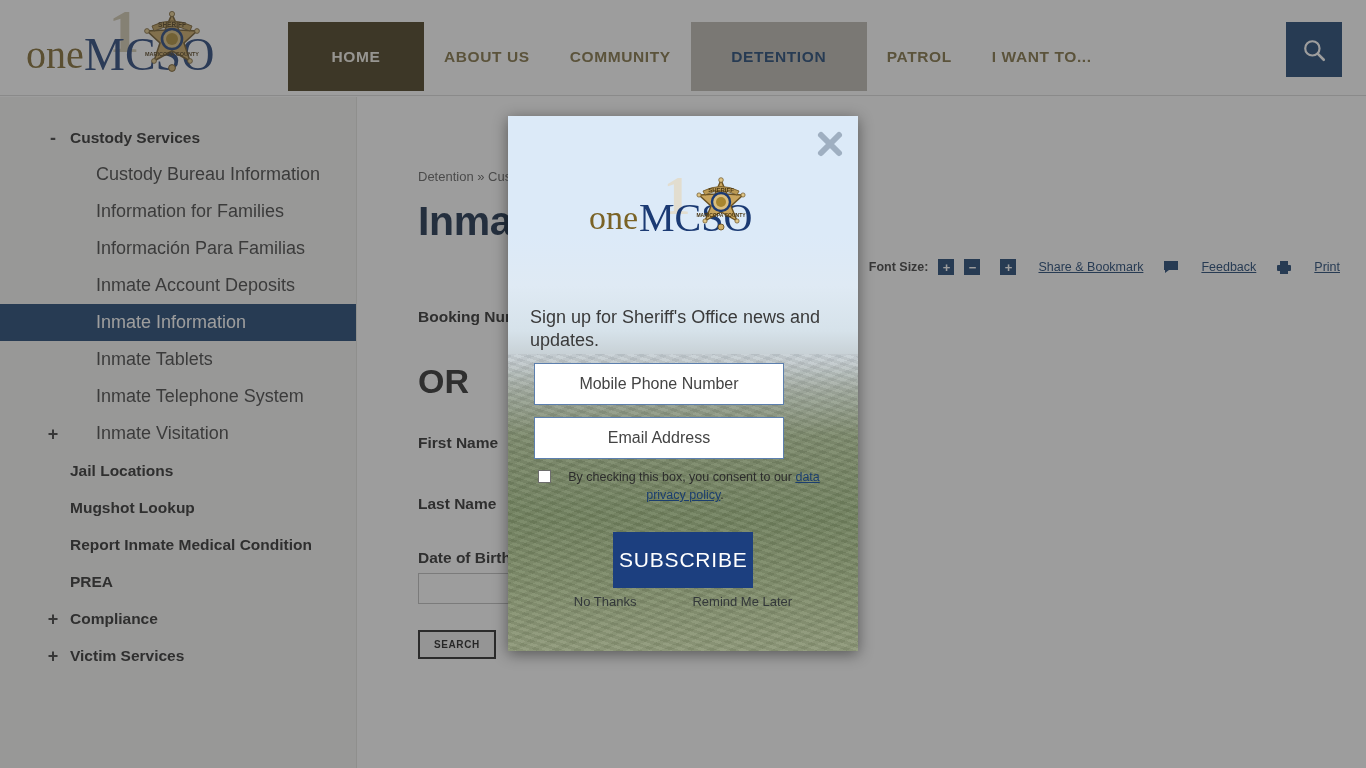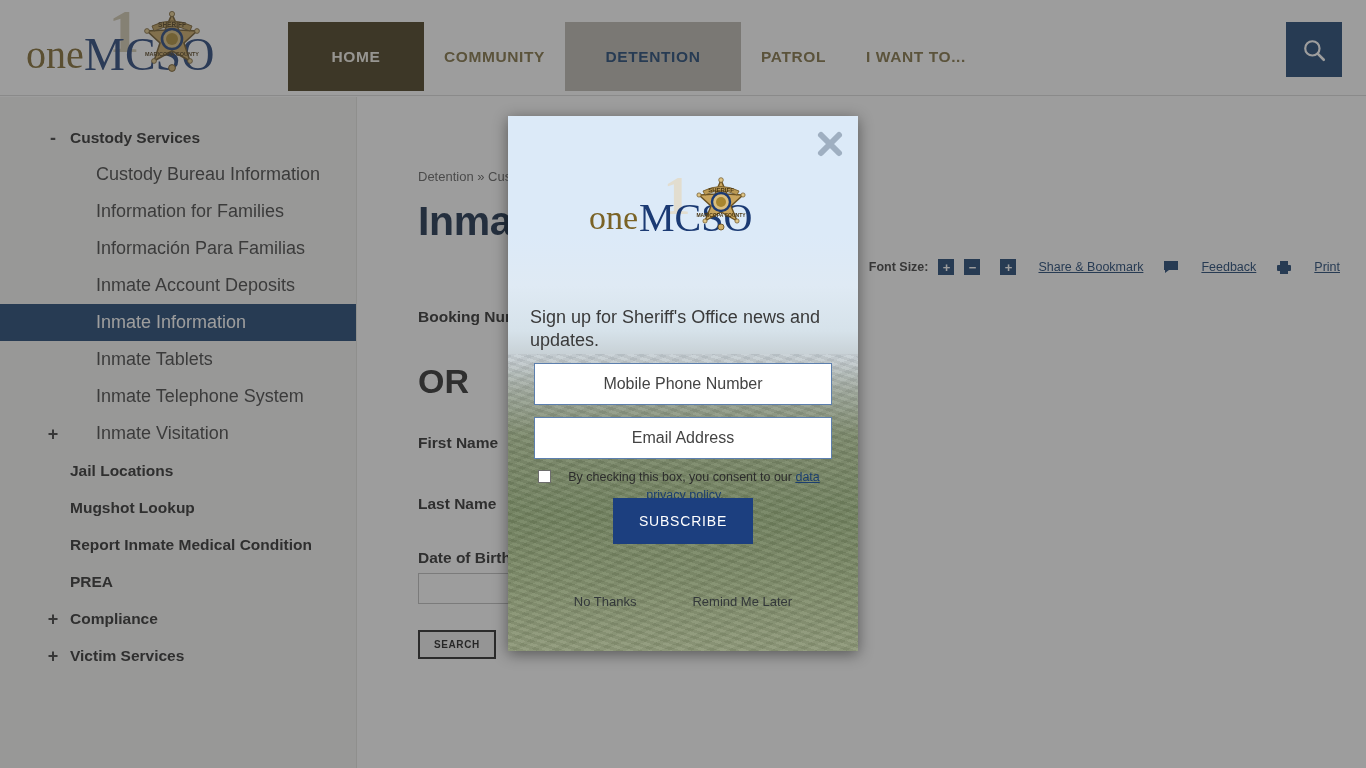--- a/index.html
+++ b/index.html
@@ -212,21 +212,21 @@
   .modal-logo svg { width: 196px; height: 76px; display: block; }
 
   .modal-headline {
     position: absolute; left: 22px; right: 22px; top: 190px;
     text-align: left;
     font-size: 18px; line-height: 1.28;
     color: #3a3a3a; font-weight: normal;
   }
   .m-input {
     position: absolute; left: 26px;
-    width: 298px; height: 42px;
+    width: 250px; height: 42px;
     border: 1px solid #5c7fae;
     background: #fff;
     text-align: center;
     font-size: 16px; color: #0f172a;
     font-family: "Liberation Sans", sans-serif;
   }
   .m-input::placeholder { color: #444; opacity: 1; }
   #phone-field { top: 247px; }
   #email-field { top: 301px; }
 
@@ -239,27 +239,27 @@
     float: left;
     width: 13px; height: 13px;
     border: 1px solid #6d6d6d;
     background: #fff;
     margin: 2px 5px 0 0;
     cursor: pointer;
   }
   .consent a { color: #1b3e6f; text-decoration: underline; cursor: pointer; }
 
   .subscribe-btn {
-    position: absolute; left: 50%; top: 382px;
+    position: absolute; left: 50%; top: 416px;
     transform: translateX(-50%);
-    width: 140px; height: 46px;
+    width: 140px; height: 56px;
     background: #1c3f7f;
     color: #fff;
     border: none;
-    font-size: 14px; letter-spacing: 0.8px;
+    font-size: 21px; letter-spacing: 0.8px;
     cursor: pointer;
     font-family: "Liberation Sans", sans-serif;
   }
   .later-row {
     position: absolute; left: 0; right: 0; top: 478px;
     display: flex; justify-content: center; gap: 56px;
     font-size: 13px; color: #33383a;
   }
   .later-row span { cursor: pointer; }
 </style>
@@ -288,20 +288,23 @@
           <circle cx="14" cy="47" r="2.4" fill="#e0c687" stroke="#6b5222" stroke-width="0.8"></circle>
           <circle cx="50" cy="47" r="2.4" fill="#e0c687" stroke="#6b5222" stroke-width="0.8"></circle>
           <circle cx="32" cy="54" r="3.4" fill="#cfae68" stroke="#6b5222" stroke-width="1"></circle>
         </g>
       </svg>
     </div>
 
     <div class="nav">
       <div class="nav-item home">
         <span>HOME</span>
+      </div>
+      <div class="nav-item">
+        <span>ABOUT US</span>
       </div>
       <div class="nav-item">
         <span>COMMUNITY</span>
       </div>
       <div class="nav-item active-sec">
         <span>DETENTION</span>
       </div>
       <div class="nav-item">
         <span>PATROL</span>
       </div>

